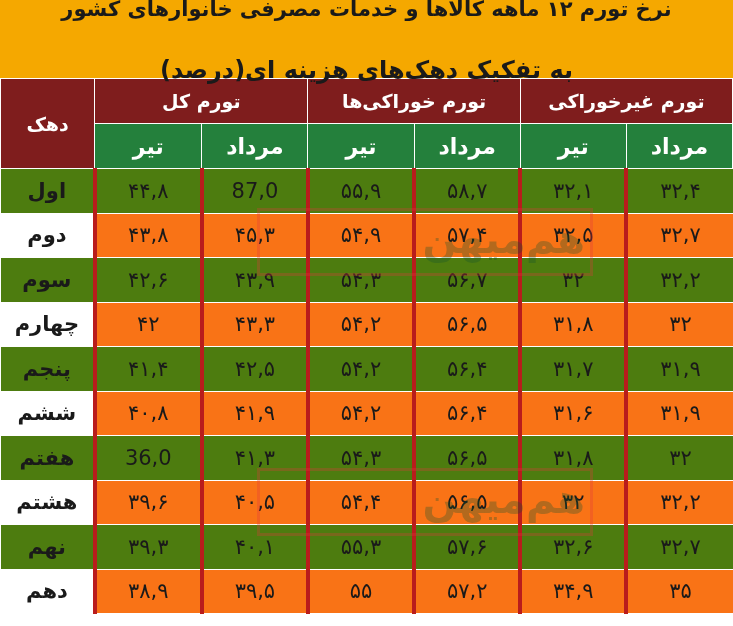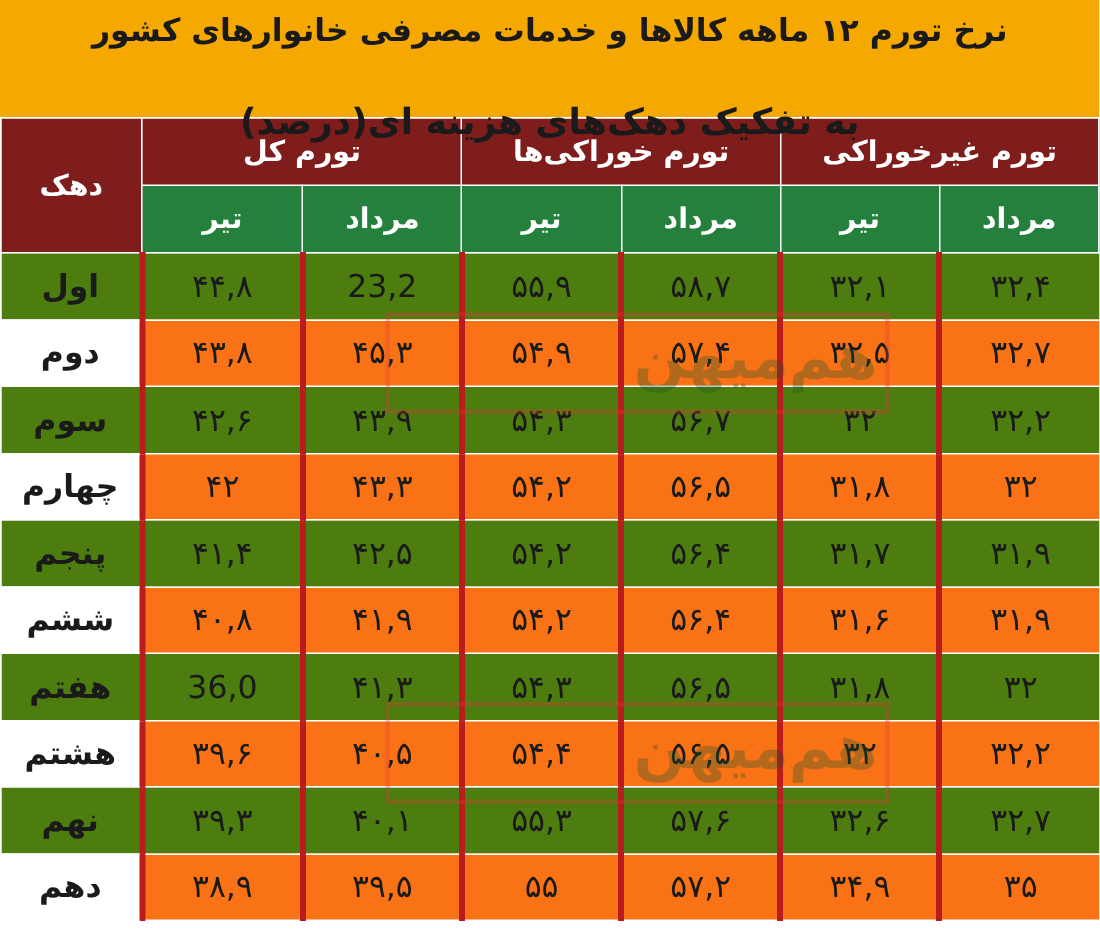--- a/index.html
+++ b/index.html
@@ -23,20 +23,21 @@
 
   
   .title-bar {
     position: relative;
     width: 733px;
     height: 78px;
     background: #f5a800;
     display: flex;
     flex-direction: column;
     align-items: center;
+    justify-content: center;
     box-sizing: border-box;
     padding: 4px 10px 6px 10px;
   }
   .title-line {
     color: #1a1a1a;
     font-weight: bold;
     font-size: 21px;
     letter-spacing: 0px;
     line-height: 32px;
     text-align: center;
@@ -69,21 +70,21 @@
     height: 44px;
     border: 1px solid #ffffff;
     text-align: center;
     vertical-align: middle;
     white-space: nowrap;
     padding: 0 2px;
   }
   thead tr.month-row th {
     background: #24803c;
     color: #ffffff;
-    font-size: 19px;
+    font-size: 22px;
     font-weight: bold;
     height: 42px;
     border: 1px solid #ffffff;
     text-align: center;
     vertical-align: middle;
     white-space: nowrap;
   }
   th.dahak-head {
     background: #24803c;
     color: #ffffff;
@@ -177,21 +178,21 @@
         <th>مرداد</th>
         <th>تیر</th>
       </tr>
     </thead>
     <tbody>
       <tr class="row-odd">
         <td class="data-cell">۳۲,۴</td>
         <td class="data-cell">۳۲,۱</td>
         <td class="data-cell">۵۸,۷</td>
         <td class="data-cell">۵۵,۹</td>
-        <td class="data-cell">23,2</td>
+        <td class="data-cell">87,0</td>
         <td class="data-cell">۴۴,۸</td>
         <td class="label-cell">اول</td>
       </tr>
       <tr class="row-even">
         <td class="data-cell">۳۲,۷</td>
         <td class="data-cell">۳۲,۵</td>
         <td class="data-cell">۵۷,۴</td>
         <td class="data-cell">۵۴,۹</td>
         <td class="data-cell">۴۵,۳</td>
         <td class="data-cell">۴۳,۸</td>

